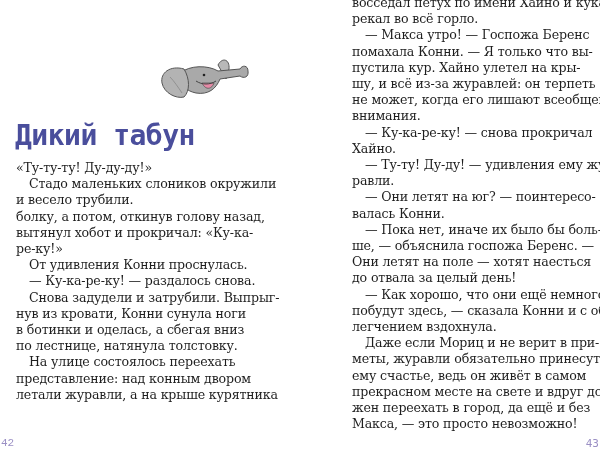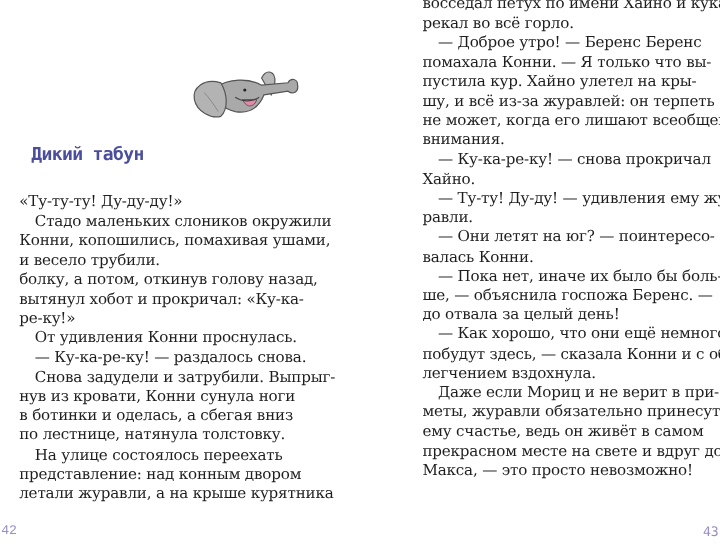--- a/index.html
+++ b/index.html
@@ -16,23 +16,23 @@
     position: absolute;
     font-size: 12.6px;
     line-height: 16.2px;
     letter-spacing: -0.15px;
   }
   .page-left .text-block { left: 16px; top: 160px; width: 240px; }
   .page-right .text-block { left: 52px; top: -5px; width: 232px; }
   .line { white-space: nowrap; display: block; }
   .line.indent { padding-left: 13px; }
   .chapter-title {
-    position: absolute; left: 26px; top: 119px;
+    position: absolute; left: 15px; top: 119px;
     font-family: "DejaVu Sans Mono", "Liberation Mono", monospace;
-    font-weight: bold; font-size: 15px; letter-spacing: -0.5px;
+    font-weight: bold; font-size: 28px; letter-spacing: -0.5px;
     color: #4a4e9c;
   }
   .illustration { position: absolute; left: 156px; top: 55px; width: 96px; height: 50px; }
   .page-number {
     position: absolute; top: 437px;
     font-family: "DejaVu Sans Mono", "Liberation Mono", monospace;
     font-size: 11px; color: #9a8fc4;
   }
   .pn-left { left: 1px; font-family: Liberation Mono, monospace; }
   .pn-right { right: 1px; }
@@ -54,21 +54,20 @@
       <circle cx="48" cy="20" r="1.3" fill="#222"></circle>
 
       <path d="M46 28 C50 36 56 34 58 28 Z" fill="#e58aa6" stroke="#555" stroke-width="0.8"></path>
       <path d="M40 26 C46 30 54 30 60 26" stroke="#444" stroke-width="1" fill="none"></path>
     </svg>
   </div>
   <div class="chapter-title">Дикий табун</div>
   <div class="text-block" id="left-text">
       <span class="line">«Ту-ту-ту! Ду-ду-ду!»</span>
       <span class="line indent">Стадо маленьких слоников окружили</span>
-      <span class="line">Конни, копошились, помахивая ушами,</span>
       <span class="line">и весело трубили.</span>
       <span class="line">болку, а потом, откинув голову назад,</span>
       <span class="line">вытянул хобот и прокричал: «Ку-ка-</span>
       <span class="line">ре-ку!»</span>
       <span class="line indent">От удивления Конни проснулась.</span>
       <span class="line indent">— Ку-ка-ре-ку! — раздалось снова.</span>
       <span class="line indent">Снова задудели и затрубили. Выпрыг-</span>
       <span class="line">нув из кровати, Конни сунула ноги</span>
       <span class="line">в ботинки и оделась, а сбегая вниз</span>
       <span class="line">по лестнице, натянула толстовку.</span>
@@ -76,38 +75,40 @@
       <span class="line">представление: над конным двором</span>
       <span class="line">летали журавли, а на крыше курятника</span>
     </div>
   <div class="page-number pn-left">42</div>
 </div>
 
 <div class="page page-right">
   <div class="text-block" id="right-text">
       <span class="line">восседал петух по имени Хайно и кука-</span>
       <span class="line">рекал во всё горло.</span>
-      <span class="line indent">— Доброе утро! — Беренс Беренс</span>
+      <span class="line indent">— Макса утро! — Госпожа Беренс</span>
       <span class="line">помахала Конни. — Я только что вы-</span>
       <span class="line">пустила кур. Хайно улетел на кры-</span>
       <span class="line">шу, и всё из-за журавлей: он терпеть</span>
       <span class="line">не может, когда его лишают всеобщего</span>
       <span class="line">внимания.</span>
       <span class="line indent">— Ку-ка-ре-ку! — снова прокричал</span>
       <span class="line">Хайно.</span>
       <span class="line indent">— Ту-ту! Ду-ду! — удивления ему жу-</span>
       <span class="line">равли.</span>
       <span class="line indent">— Они летят на юг? — поинтересо-</span>
       <span class="line">валась Конни.</span>
       <span class="line indent">— Пока нет, иначе их было бы боль-</span>
       <span class="line">ше, — объяснила госпожа Беренс. —</span>
+      <span class="line">Они летят на поле — хотят наесться</span>
       <span class="line">до отвала за целый день!</span>
       <span class="line indent">— Как хорошо, что они ещё немного</span>
       <span class="line">побудут здесь, — сказала Конни и с об-</span>
       <span class="line">легчением вздохнула.</span>
       <span class="line indent">Даже если Мориц и не верит в при-</span>
       <span class="line">меты, журавли обязательно принесут</span>
       <span class="line">ему счастье, ведь он живёт в самом</span>
       <span class="line">прекрасном месте на свете и вдруг дол-</span>
+      <span class="line">жен переехать в город, да ещё и без</span>
       <span class="line">Макса, — это просто невозможно!</span>
     </div>
   <div class="page-number pn-right">43</div>
 </div>
 
 </body></html>

